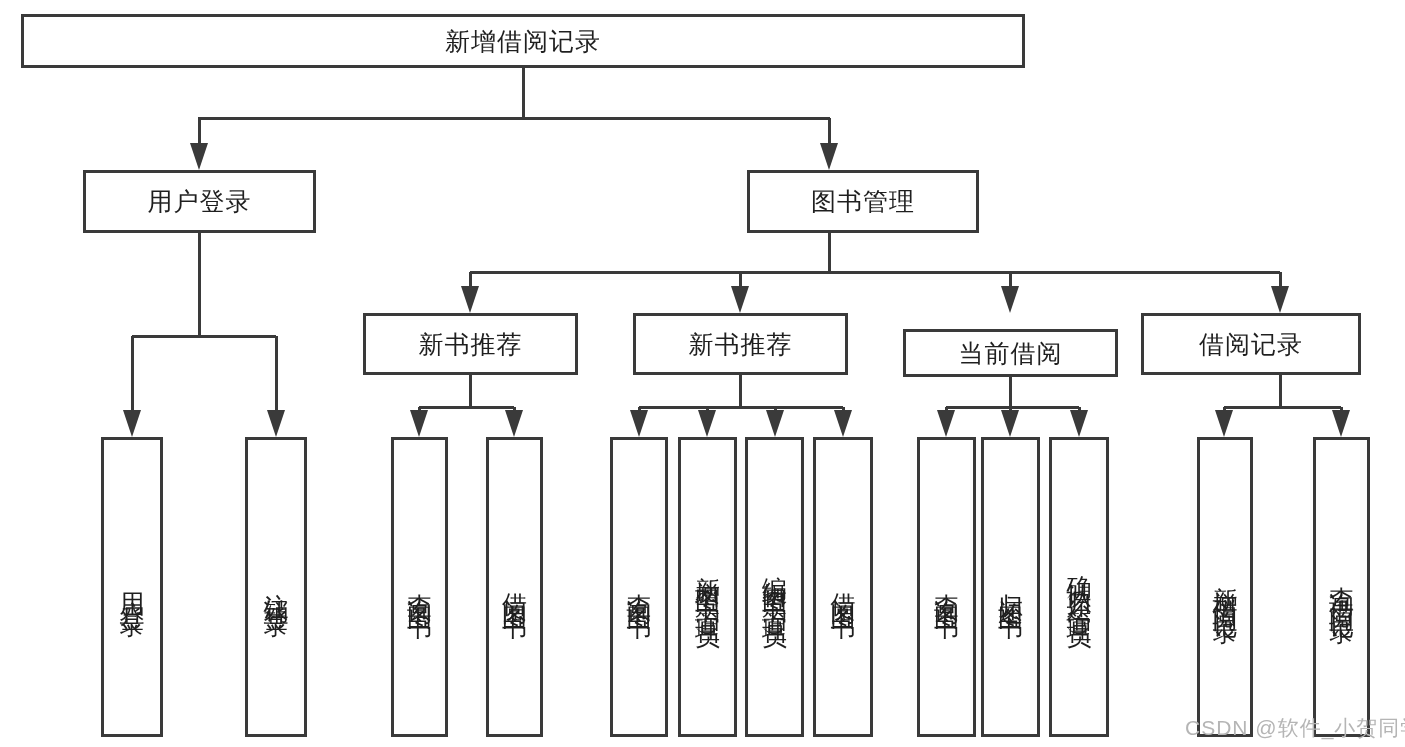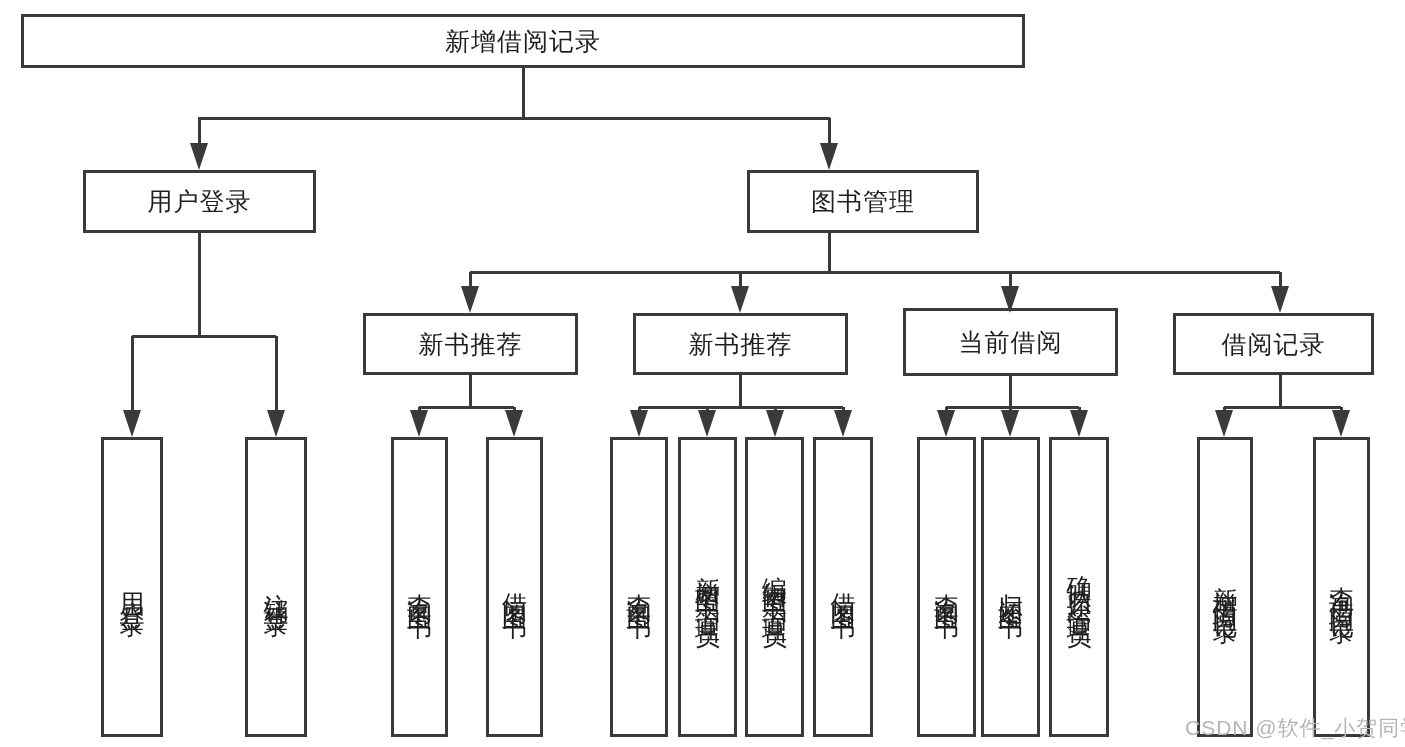--- a/index.html
+++ b/index.html
@@ -62,24 +62,24 @@
   <div class="box" style="left:747px;top:170px;width:232px;height:63px">
     <span>图书管理</span>
   </div>
 
   <div class="box" style="left:363px;top:313px;width:215px;height:62px">
     <span>新书推荐</span>
   </div>
   <div class="box" style="left:633px;top:313px;width:215px;height:62px">
     <span>新书推荐</span>
   </div>
-  <div class="box" style="left:903px;top:308px;width:215px;height:68px">
+  <div class="box" style="left:903px;top:329px;width:215px;height:48px">
     <span>当前借阅</span>
   </div>
-  <div class="box" style="left:1173px;top:313px;width:201px;height:62px">
+  <div class="box" style="left:1141px;top:313px;width:220px;height:62px">
     <span>借阅记录</span>
   </div>
 
   <div class="box" style="left:101px;top:437px;width:62px;height:300px">
     <span class="vtext">用户登录</span>
   </div>
   <div class="box" style="left:245px;top:437px;width:62px;height:300px">
     <span class="vtext">注销登录</span>
   </div>
 

